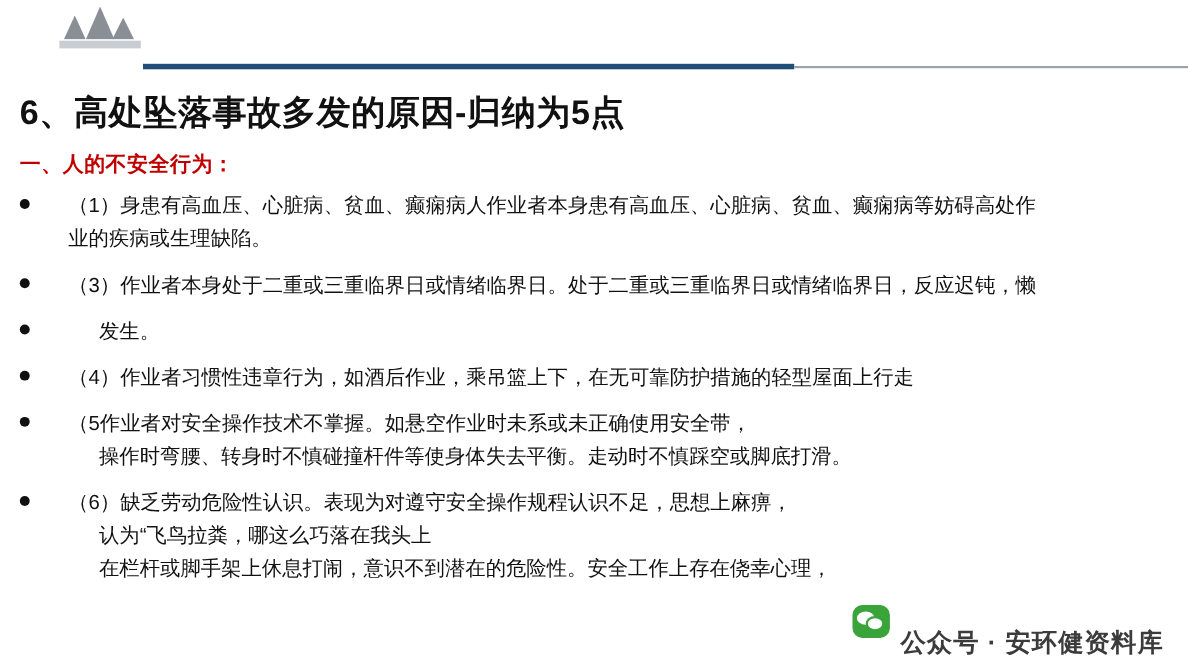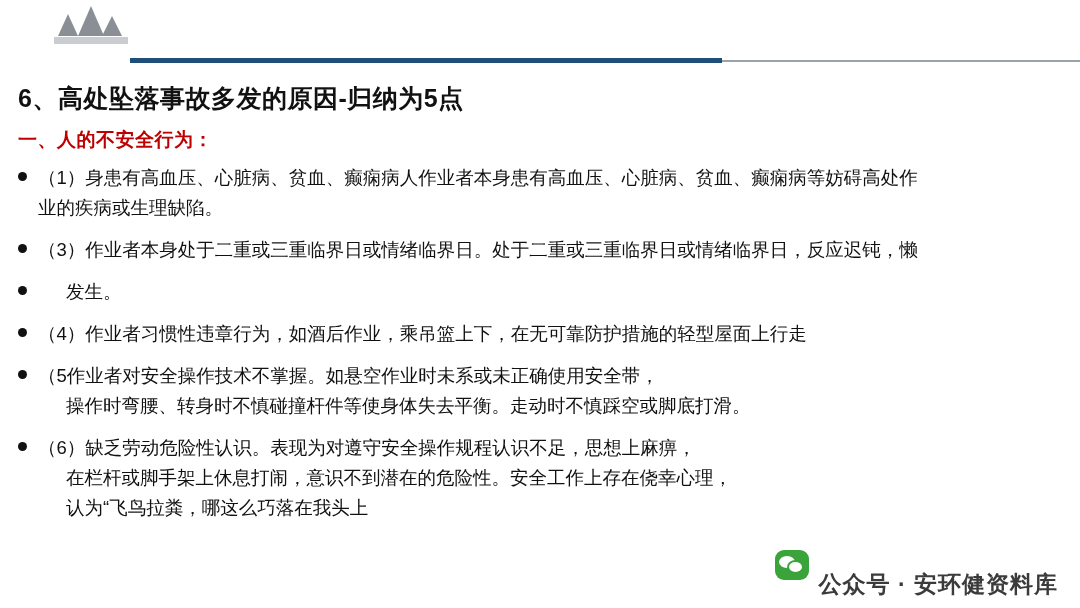--- a/index.html
+++ b/index.html
@@ -69,42 +69,42 @@
   
   .slide {
     position: absolute;
     top: 70px;
     left: 0;
     width: 1080px;
   }
   .title {
     margin: 0;
     padding: 12px 0 0 18px;
-    font-size: 25px;
+    font-size: 31px;
     font-weight: 700;
     color: #111111;
     letter-spacing: 0.5px;
   }
   .subtitle {
     margin: 0;
     padding: 12px 0 0 18px;
     font-size: 19px;
     font-weight: 700;
     color: #c00000;
     letter-spacing: 0.5px;
   }
 
   .bullets {
     margin: 0;
     padding: 10px 0 0 0;
     list-style: none;
   }
   .bullet-item {
     position: relative;
-    padding: 0 24px 0 38px;
+    padding: 0 24px 0 62px;
     margin-bottom: 12px;
     font-size: 18.5px;
     line-height: 1.62;
     color: #111111;
   }
   .bullet-dot {
     position: absolute;
     left: 18px;
     top: 9px;
     width: 9px;
@@ -208,22 +208,22 @@
 
     <li class="bullet-item">
       <span class="bullet-dot"></span>
       <span class="bullet-line">（5作业者对安全操作技术不掌握。如悬空作业时未系或未正确使用安全带，</span>
       <span class="bullet-line indent">操作时弯腰、转身时不慎碰撞杆件等使身体失去平衡。走动时不慎踩空或脚底打滑。</span>
     </li>
 
     <li class="bullet-item">
       <span class="bullet-dot"></span>
       <span class="bullet-line">（6）缺乏劳动危险性认识。表现为对遵守安全操作规程认识不足，思想上麻痹，</span>
+      <span class="bullet-line indent">认为“飞鸟拉粪，哪这么巧落在我头上</span>
       <span class="bullet-line indent">在栏杆或脚手架上休息打闹，意识不到潜在的危险性。安全工作上存在侥幸心理，</span>
-      <span class="bullet-line indent">认为“飞鸟拉粪，哪这么巧落在我头上</span>
     </li>
   </ul>
 </div>
 
 <div class="watermark">
   <div class="wechat-badge"></div>
   <div class="watermark-text">公众号 · 安环健资料库</div>
 </div>
 
 </body></html>

